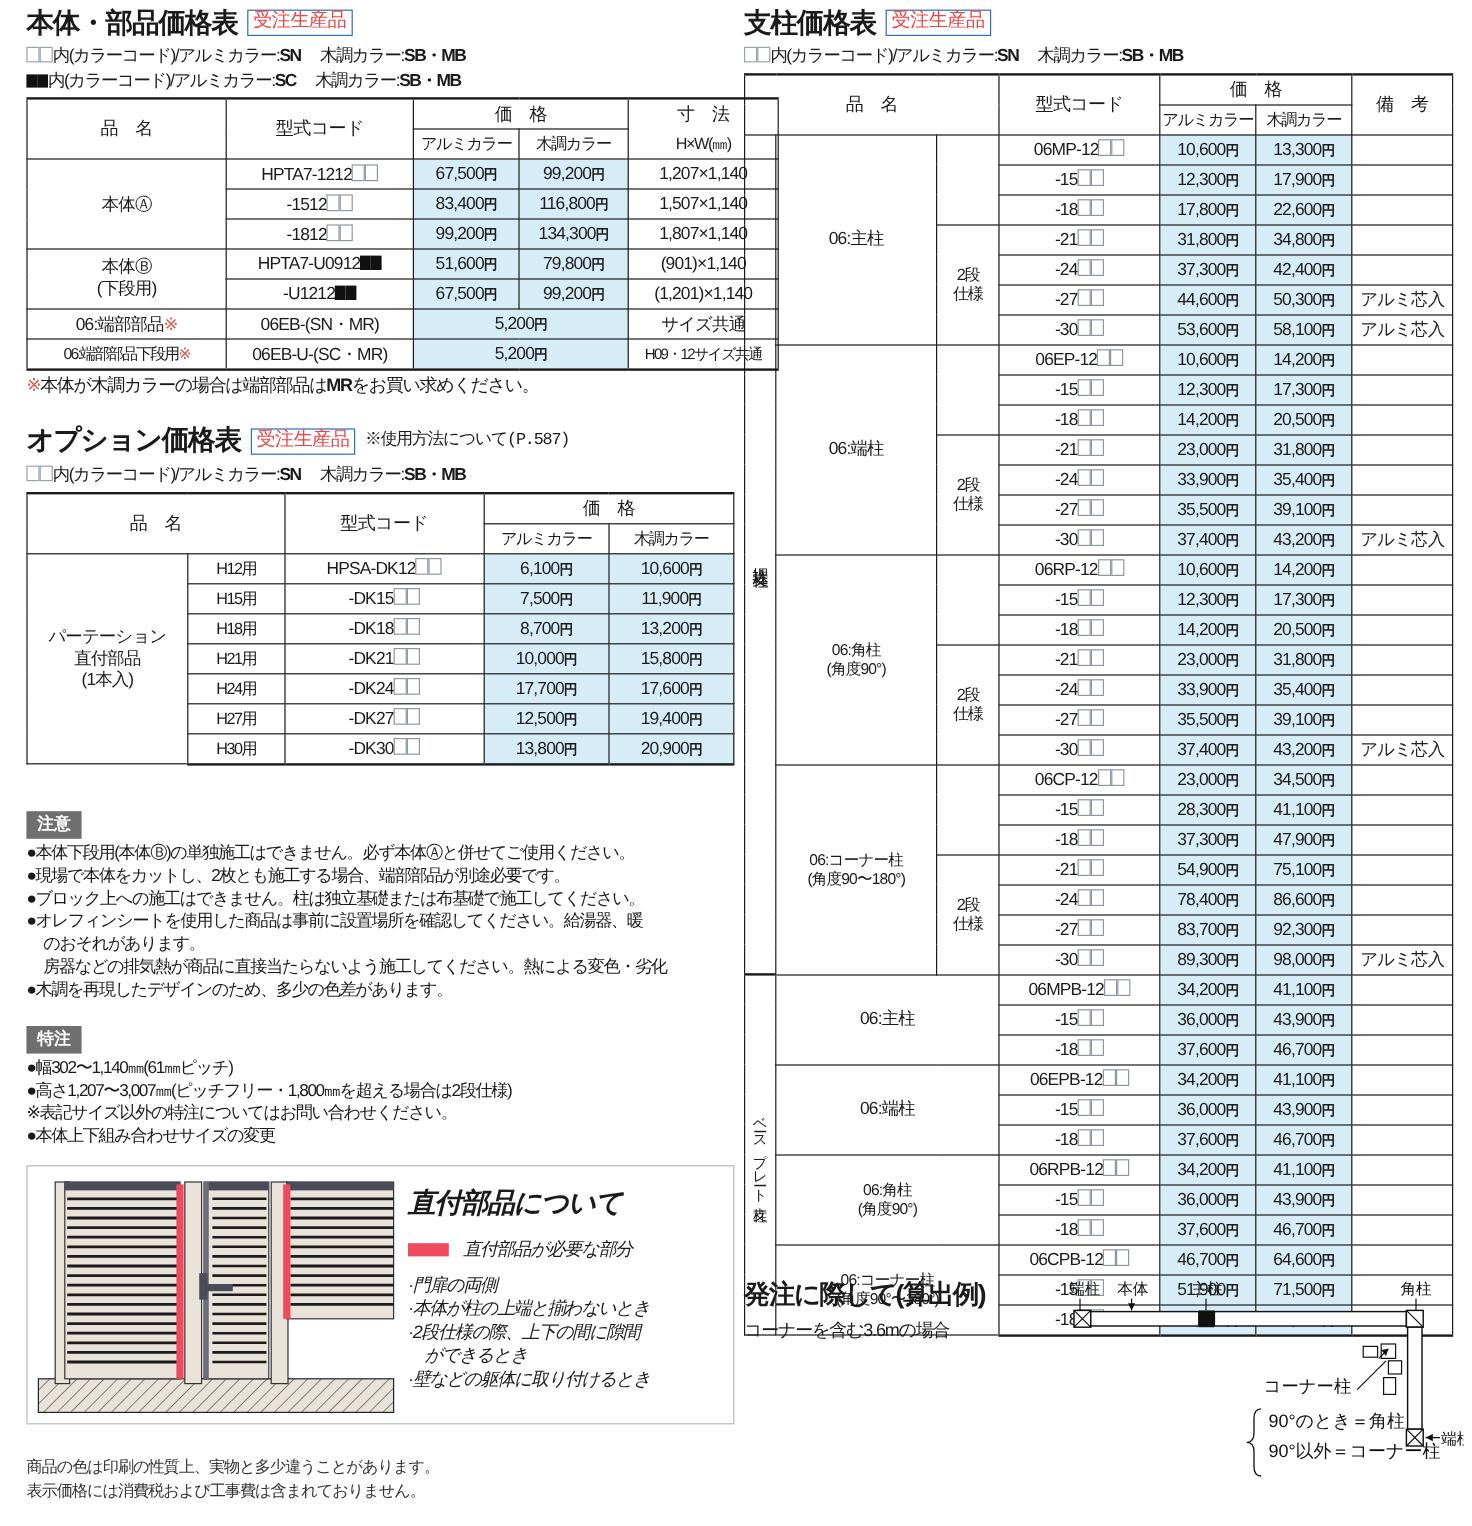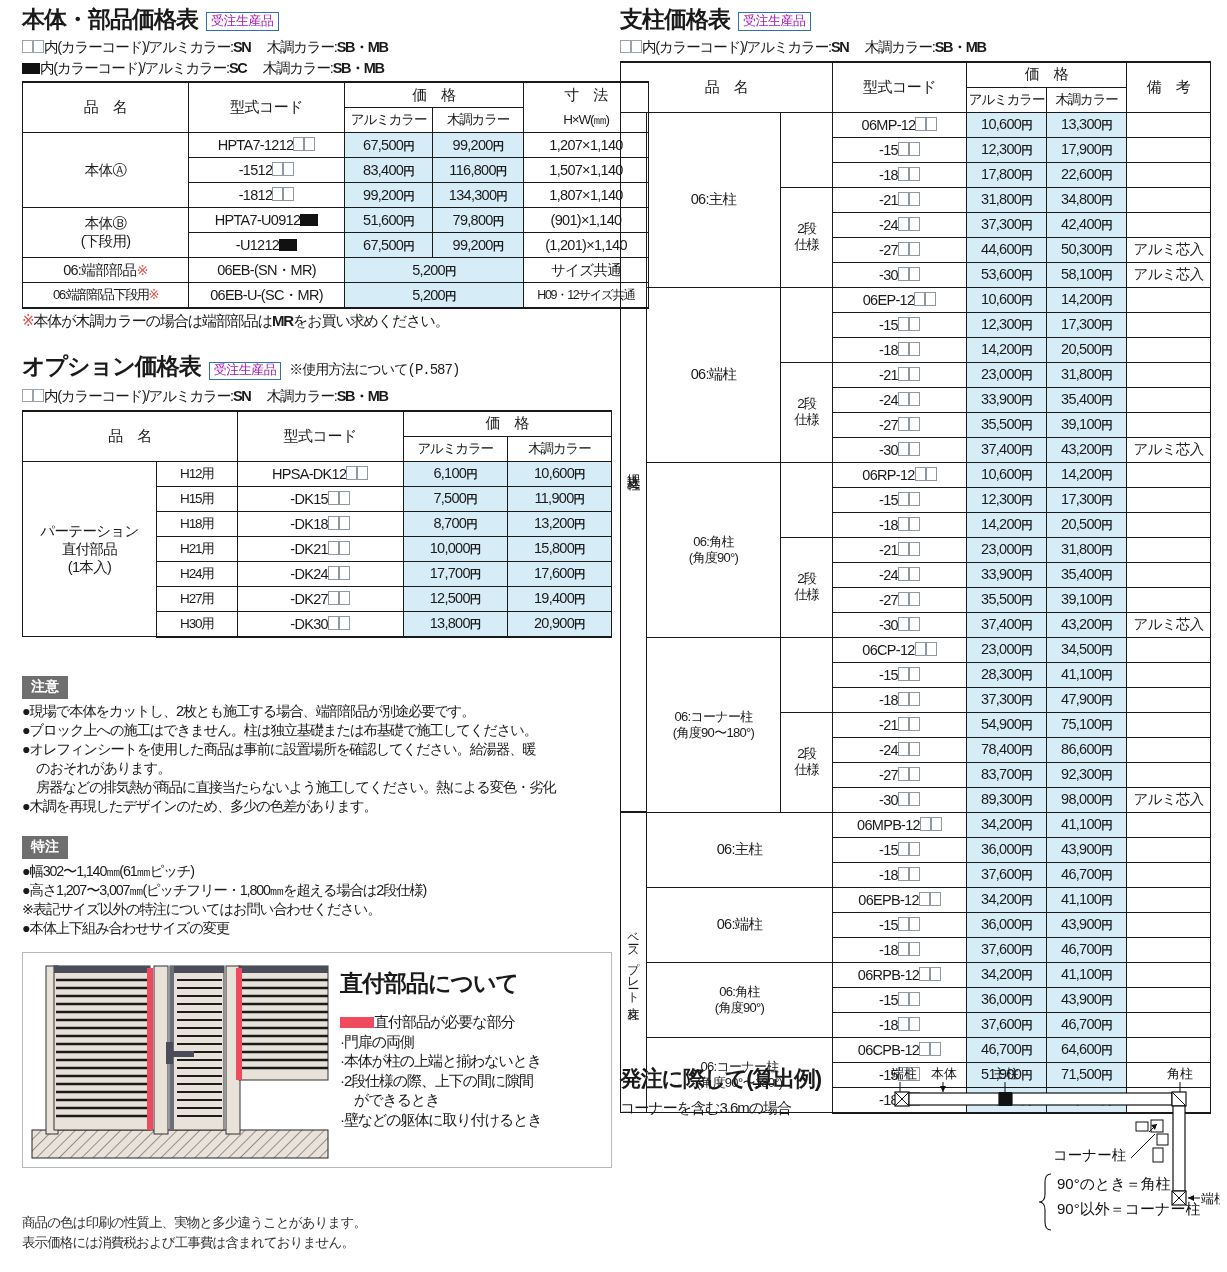--- a/index.html
+++ b/index.html
@@ -7,24 +7,24 @@
     width:1227px;height:1272px;background:#fff;
     font-family:"Liberation Sans","DejaVu Sans",sans-serif;
     color:#1a1a1a;-webkit-font-smoothing:none;
     position:relative;overflow:hidden;
   }
   .page{position:relative;width:1227px;height:1272px;}
   .col-left{position:absolute;left:22px;top:8px;width:590px;}
   .col-right{position:absolute;left:620px;top:8px;width:590px;}
 
   
-  .sec-head{display:flex;align-items:flex-end;gap:8px;margin:0 0 6px 0;}
+  .sec-head{display:flex;align-items:flex-start;gap:8px;margin:0 0 6px 0;}
   .sec-head .title{font-size:23px;font-weight:bold;letter-spacing:-1px;line-height:1;}
   .badge{
-    border:1.5px solid #2f6fb5;color:#a21caf;font-size:13px;
+    border:1.5px solid #2f6fb5;color:#ef4444;font-size:16px;
     padding:1px 4px 2px 4px;line-height:1.05;letter-spacing:-0.5px;
     white-space:nowrap;
   }
   .sec-head .aside{font-size:14px;letter-spacing:-1px;padding-bottom:1px;}
 
   .colorline{font-size:14.5px;letter-spacing:-1.2px;line-height:1.42;white-space:nowrap;}
   .colorline b{font-weight:bold;}
   .sqw{display:inline-block;width:9px;height:11px;border:1.2px solid #9aa3ad;vertical-align:-1px;margin-right:0px;}
   .sqb{display:inline-block;width:9px;height:11px;background:#111;vertical-align:-1px;margin-right:0px;}
   .gap{display:inline-block;width:16px;}
@@ -65,23 +65,23 @@
     display:inline-block;background:#6f6f6f;color:#fff;font-size:14px;
     padding:2px 9px 3px 9px;letter-spacing:0px;font-weight:bold;margin-bottom:3px;
   }
   .bullets{font-size:14.3px;letter-spacing:-1.15px;line-height:1.33;}
   .bullets div{text-indent:0;}
   .bullets .ind{padding-left:14px;}
 
   
   .figbox{border:1.5px solid #b9b9b9;padding:7px;display:flex;gap:10px;background:#fff;}
   .fig{width:300px;height:200px;flex:0 0 300px;}
-  .figtxt{flex:1;}
+  .figtxt{flex:1;font-style:italic;}
   .figtitle{font-size:23px;font-weight:bold;letter-spacing:-1px;margin:8px 0 14px 0;}
-  .figlegend{display:flex;align-items:center;gap:0;font-size:15px;letter-spacing:-1px;margin-bottom:0;}
+  .figlegend{display:flex;align-items:center;gap:12px;font-size:15px;letter-spacing:-1px;margin-bottom:11px;}
   .swatch{width:34px;height:11px;background:#ef4a5e;display:inline-block;}
   .figlist{font-size:15px;letter-spacing:-1.1px;line-height:1.3;}
 
   
   .footer{position:absolute;left:22px;top:1213px;font-size:13.5px;letter-spacing:-0.9px;line-height:1.45;color:#333;}
 
   
   .order-wrap{position:absolute;left:620px;top:1062px;width:600px;height:200px;}
   .order-title{font-size:22px;font-weight:bold;letter-spacing:-1.2px;}
   .order-sub{font-size:15px;letter-spacing:-1px;margin-top:5px;}
@@ -250,20 +250,21 @@
           <td class="code"><span>-DK30</span><span class="sqcode"></span><span class="sqcode"></span></td>
           <td class="price"><span>13,800</span><span class="yen">円</span></td>
           <td class="price"><span>20,900</span><span class="yen">円</span></td>
         </tr>
       </tbody>
     </table>
 
     <div style="margin-top:38px;">
       <div class="blk-label">注意</div>
       <div class="bullets">
+        <div>●本体下段用(本体Ⓑ)の単独施工はできません。必ず本体Ⓐと併せてご使用ください。</div>
         <div>●現場で本体をカットし、2枚とも施工する場合、端部部品が別途必要です。</div>
         <div>●ブロック上への施工はできません。柱は独立基礎または布基礎で施工してください。</div>
         <div>●オレフィンシートを使用した商品は事前に設置場所を確認してください。給湯器、暖</div>
         <div class="ind">のおそれがあります。</div>
         <div class="ind">房器などの排気熱が商品に直接当たらないよう施工してください。熱による変色・劣化</div>
         <div>●木調を再現したデザインのため、多少の色差があります。</div>
       </div>
     </div>
 
     <div style="margin-top:20px;">

